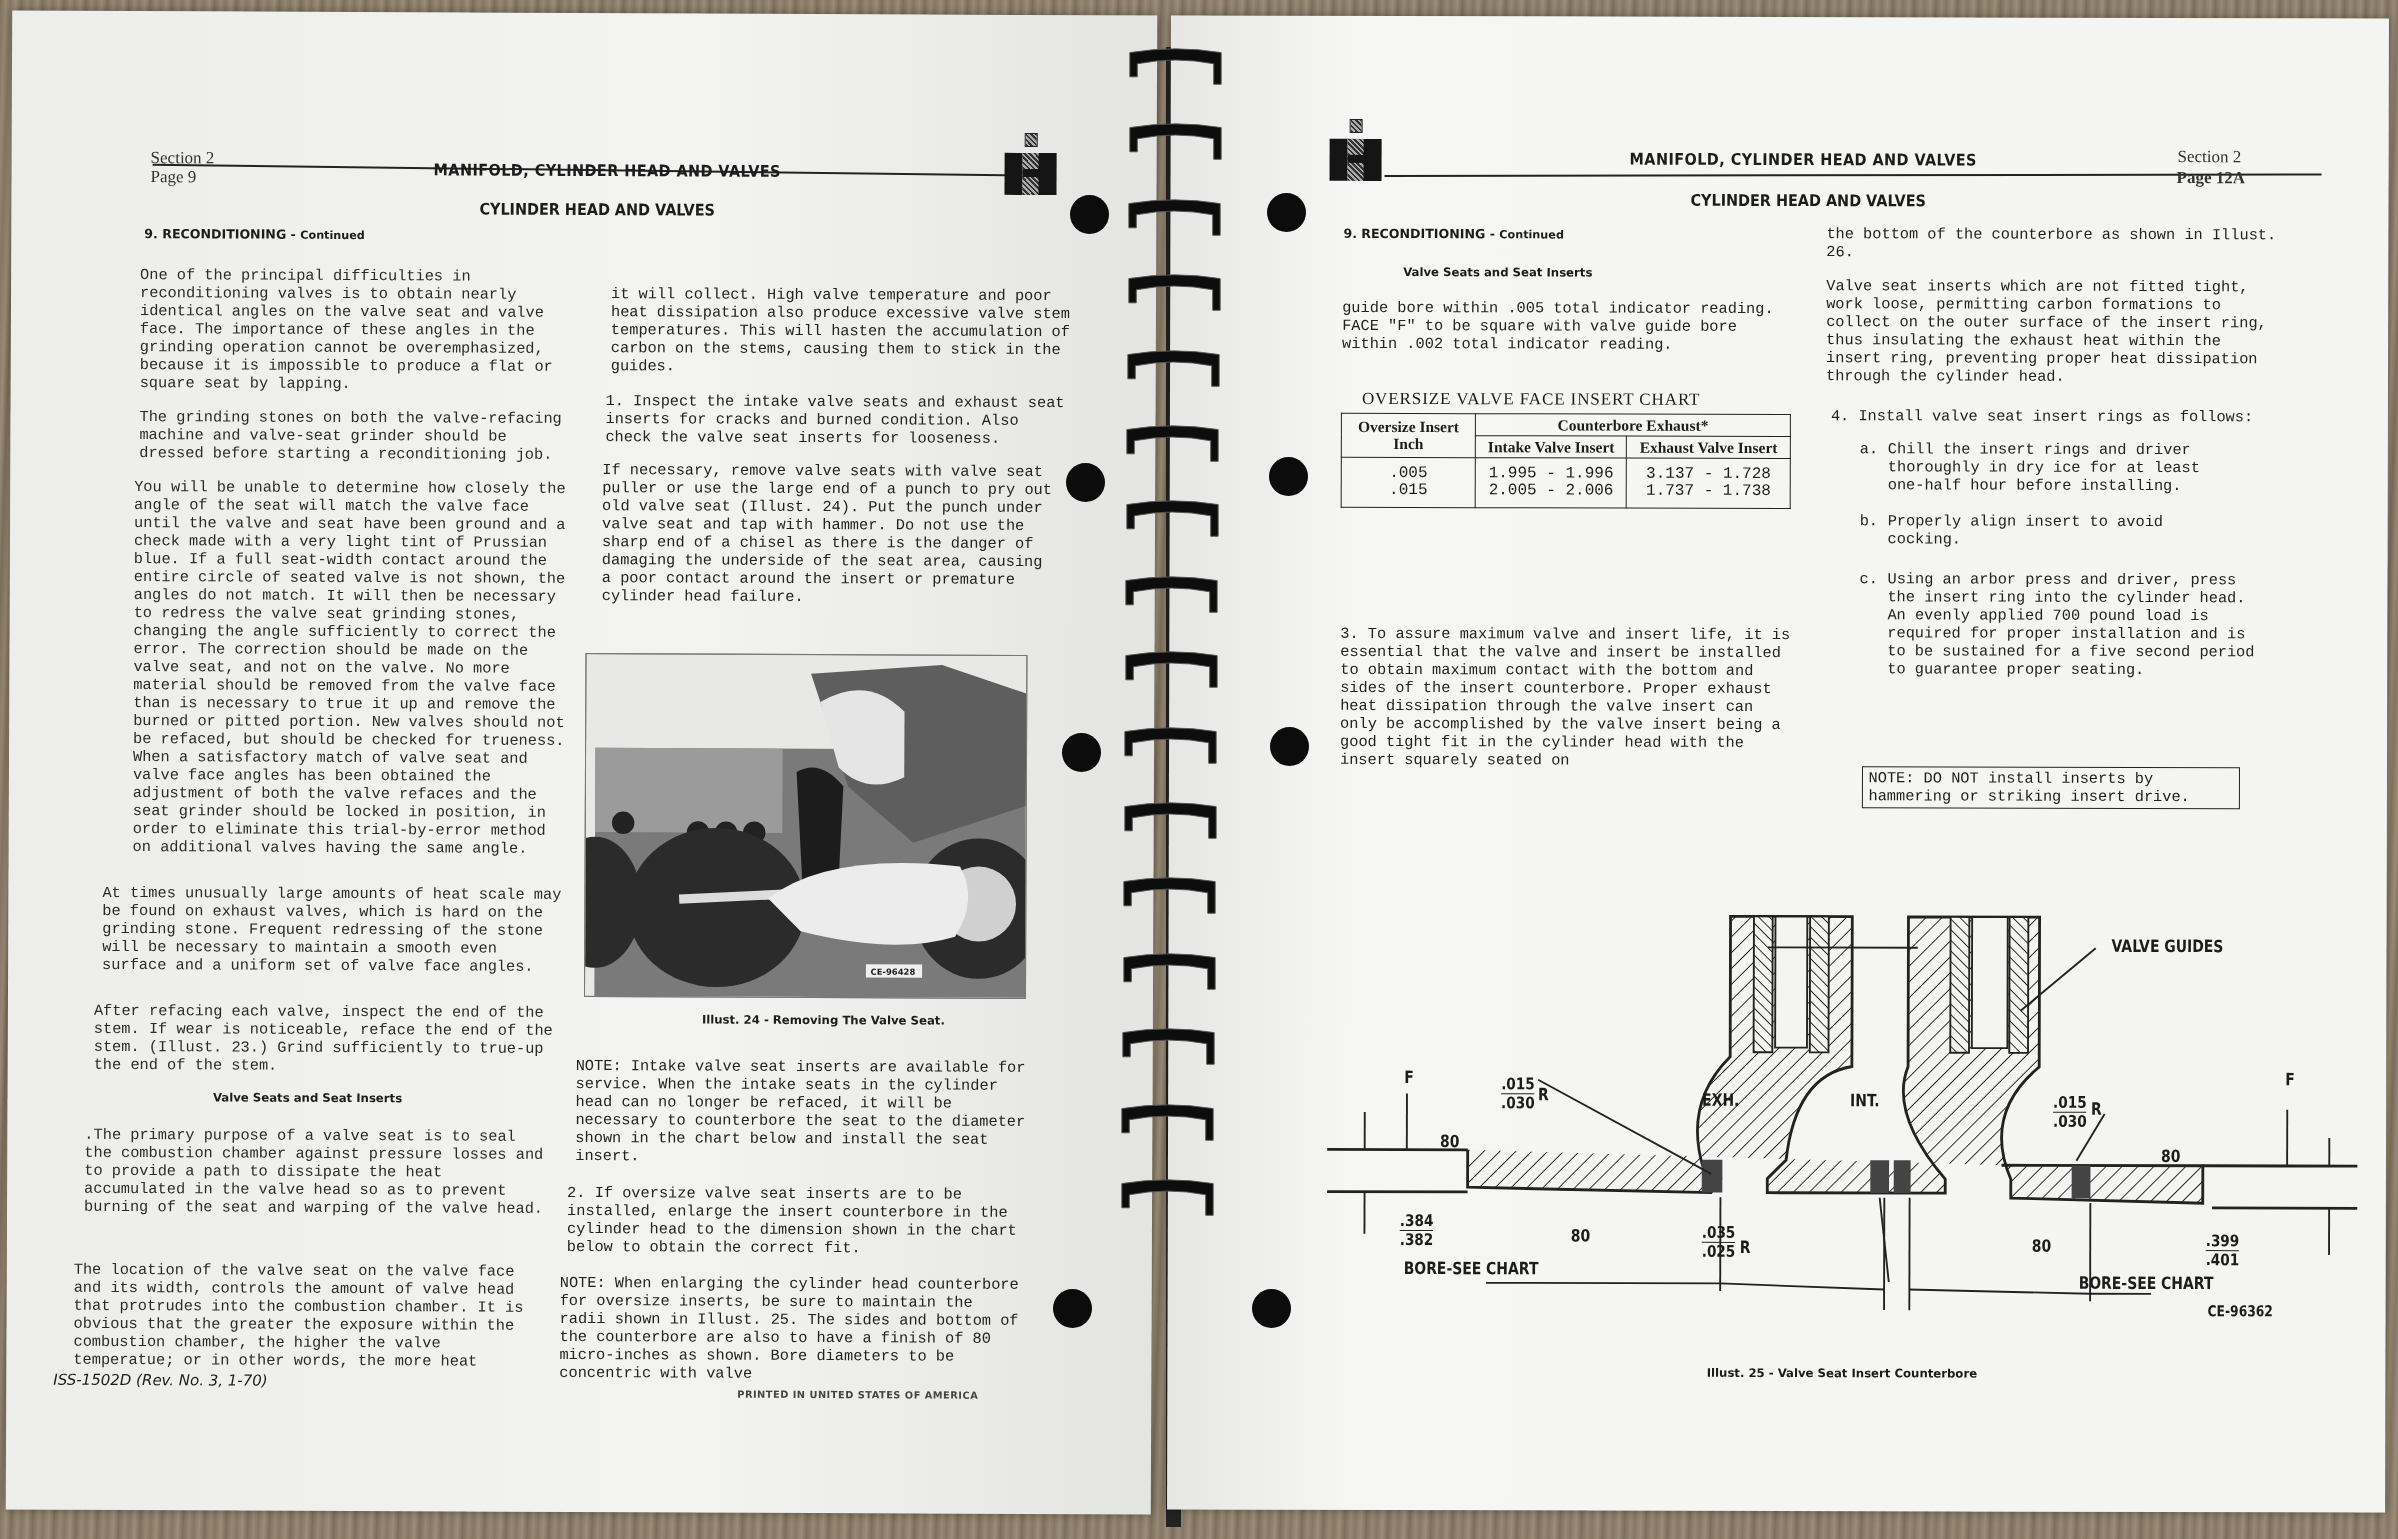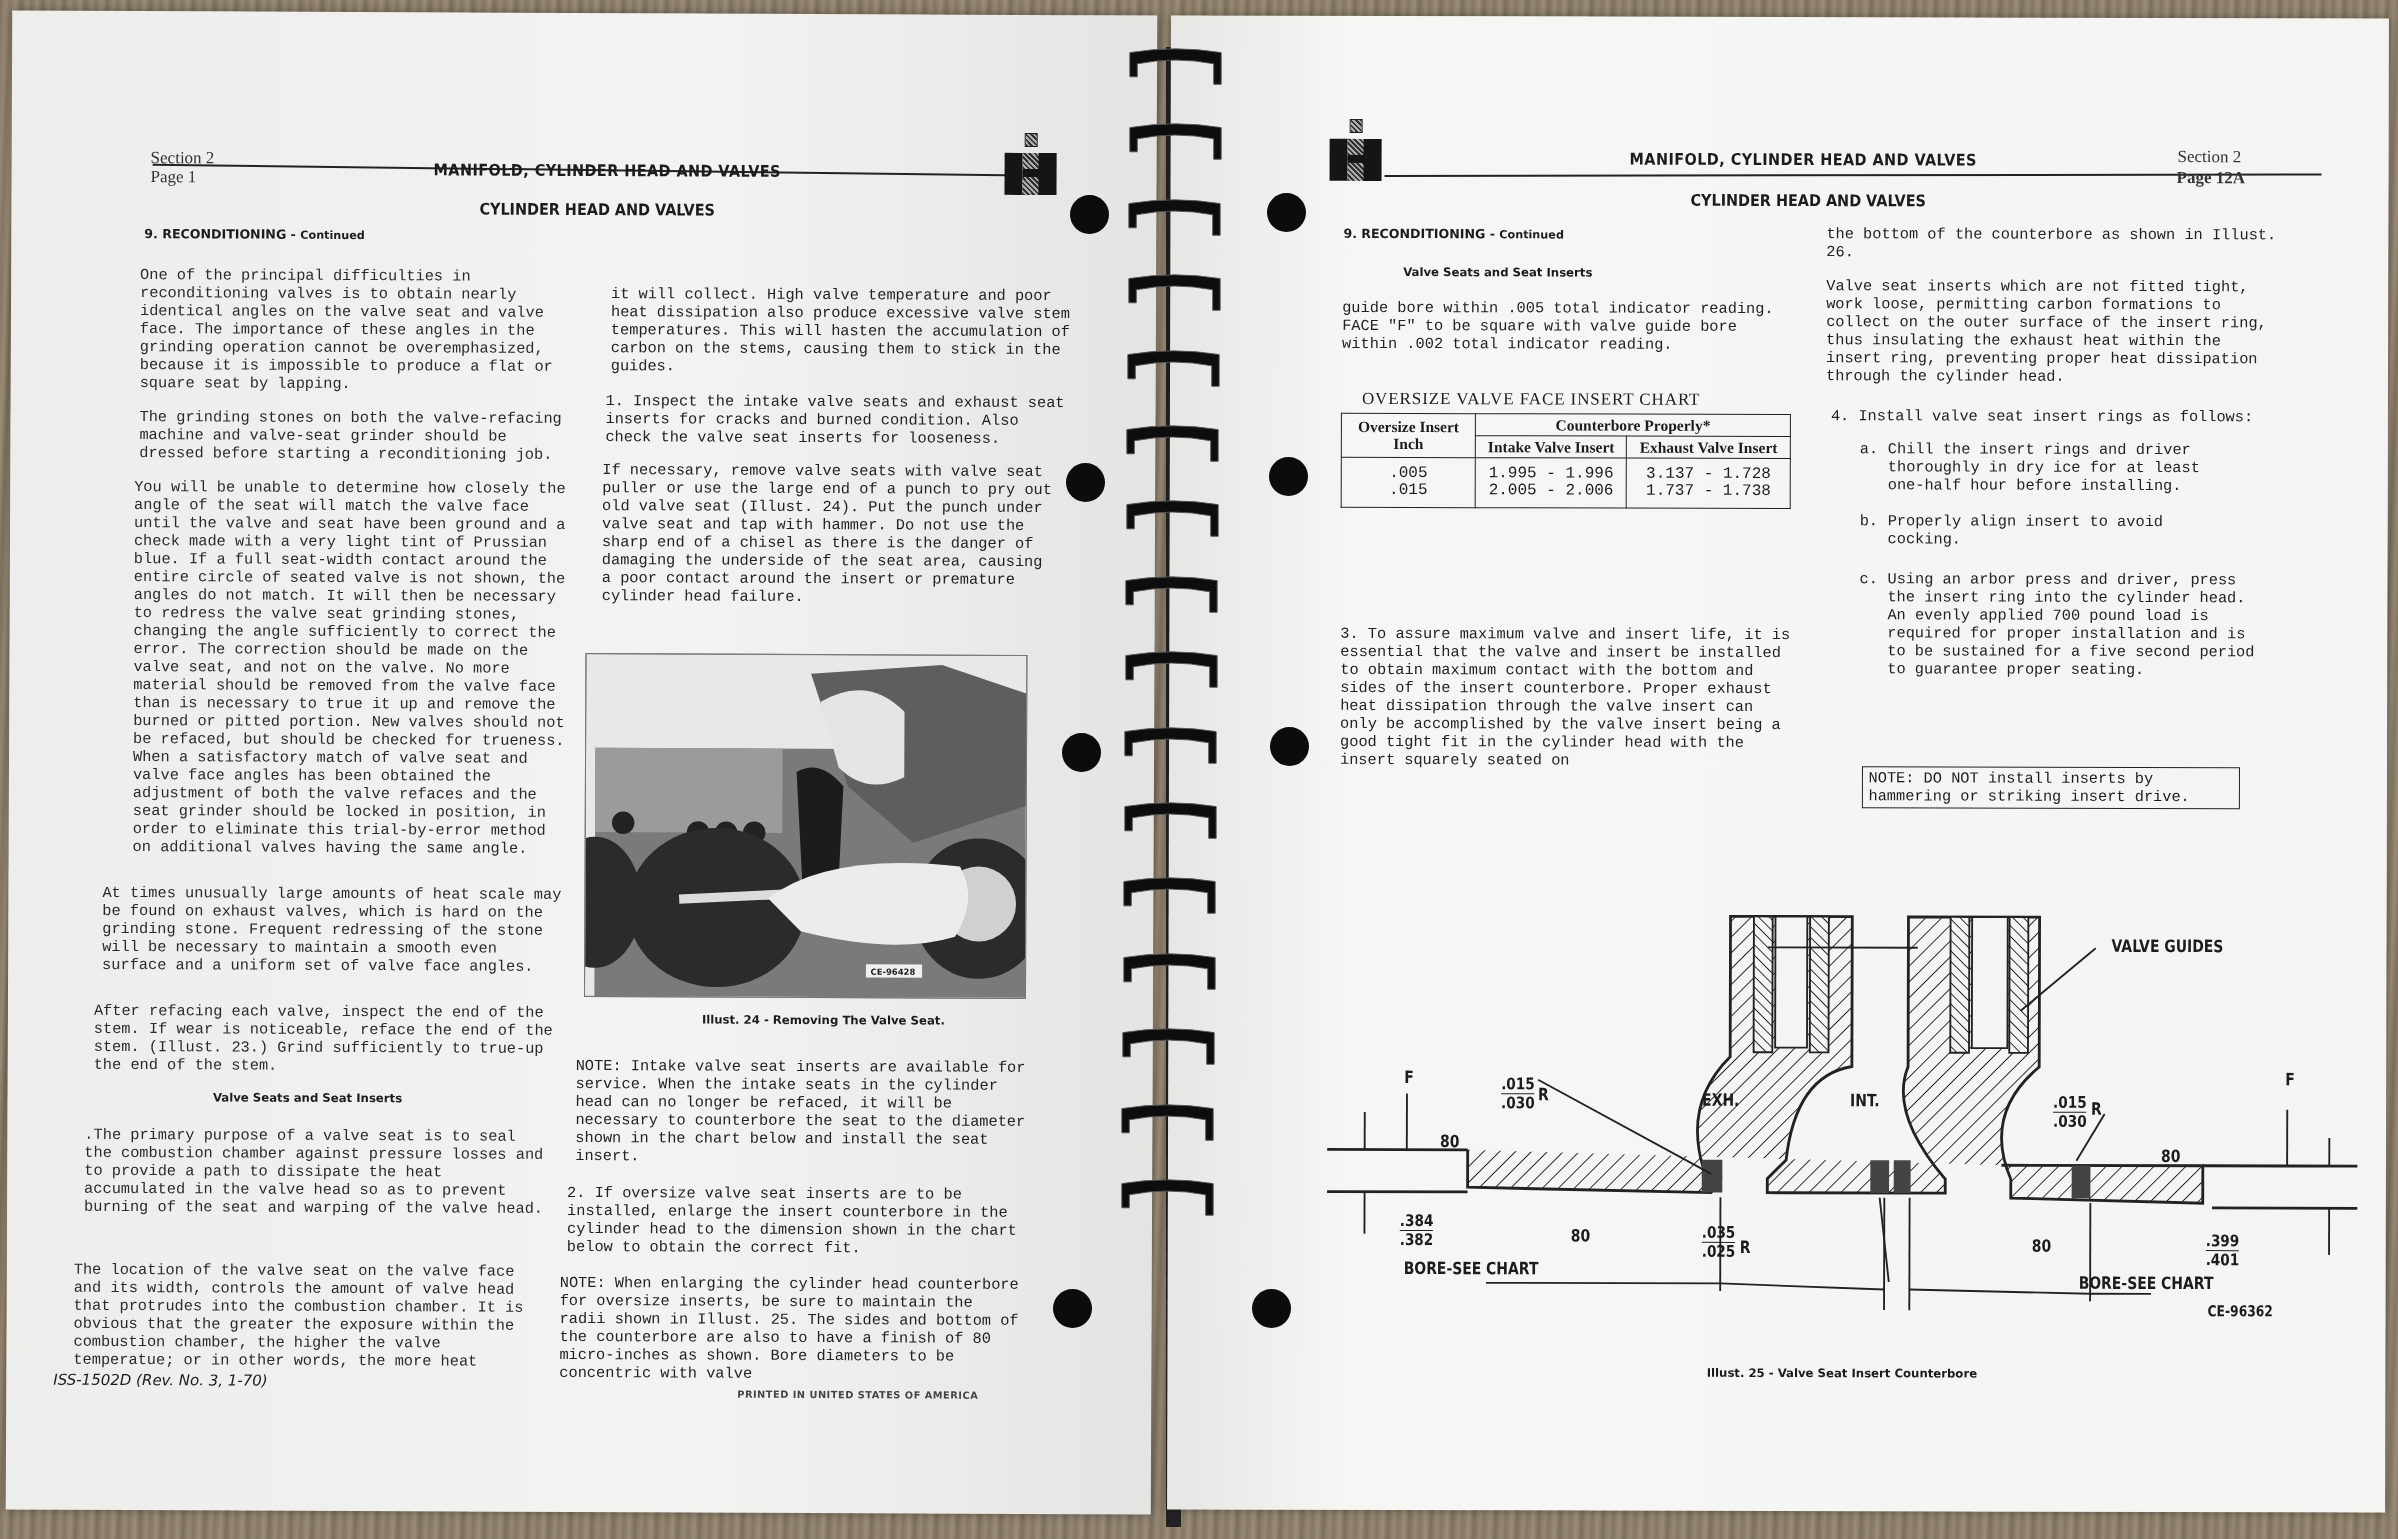--- a/index.html
+++ b/index.html
@@ -57,21 +57,21 @@
   .frac { font-family:"DejaVu Sans", sans-serif; font-weight:bold; font-size:16px; position:absolute; line-height:18px; transform:scaleX(0.85); transform-origin:left; text-align:center; }
   .frac .num { border-bottom:1.9px solid #222; display:block; }
 </style>
 </head>
 <body>
 
 <div class="spine"></div>
 
 <div id="left-page" class="page">
   <div class="abs hdr-small" style="left:139px; top:137px;">Section 2</div>
-  <div class="abs hdr-small" style="left:139px; top:156px;">Page 1</div>
+  <div class="abs hdr-small" style="left:139px; top:156px;">Page 9</div>
   <div class="rule" style="left:141px; top:156px; width:853px; transform:rotate(0.45deg);"></div>
   <div class="abs hdr-title" style="left:422px; top:148px;">MANIFOLD, CYLINDER HEAD AND VALVES</div>
   <div class="ih-logo" style="left:993px; top:118px;">
     <div class="dot"></div>
       <div class="lbar"></div>
       <div class="mid"></div>
       <div class="rbar"></div>
       <div class="bridge"></div>
   </div>
   <div class="abs subtitle" style="left:468px; top:187px;">CYLINDER HEAD AND VALVES</div>
@@ -143,21 +143,21 @@
     <small>Continued</small>
   </div>
   <div class="abs subhead" style="left:187px; top:249px; width:281px;">Valve Seats and Seat Inserts</div>
   <div class="abs para" style="left:172px; top:283px; width:450px;">guide bore within .005 total indicator reading. FACE "F" to be square with valve guide bore within .002 total indicator reading.</div>
 
   <div class="abs chart-title" style="left:192px; top:373px;">OVERSIZE VALVE FACE INSERT CHART</div>
   <table class="oversize" style="left:171px; top:397px; width:450px;">
     <tbody>
         <tr>
       <th rowspan="2" style="width:122px;">Oversize Insert Inch</th>
-      <th colspan="2">Counterbore Properly*</th>
+      <th colspan="2">Counterbore Exhaust*</th>
     </tr>
     <tr>
       <th>Intake Valve Insert</th>
       <th>Exhaust Valve Insert</th>
     </tr>
     <tr class="vals">
       <td style="padding:7.5px 3.7px;">
         <div>.005</div>
             <div>.015</div>
       </td>

